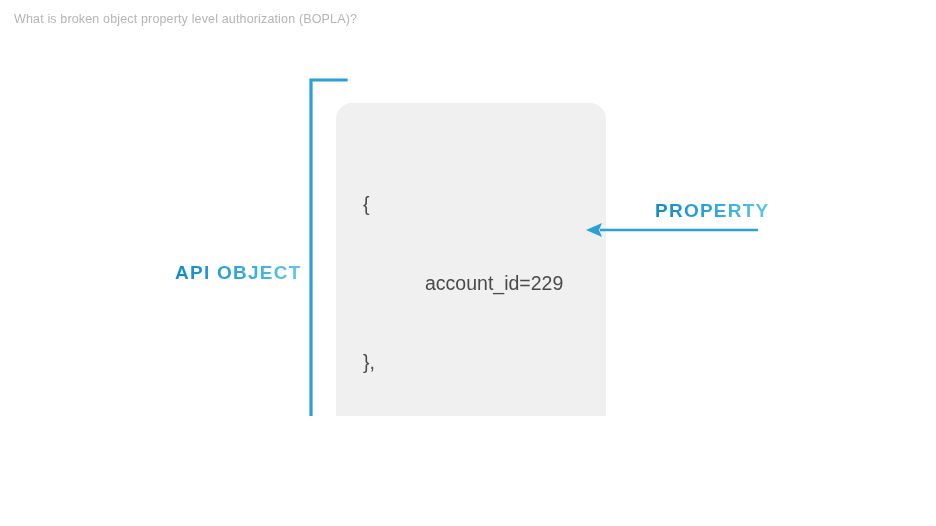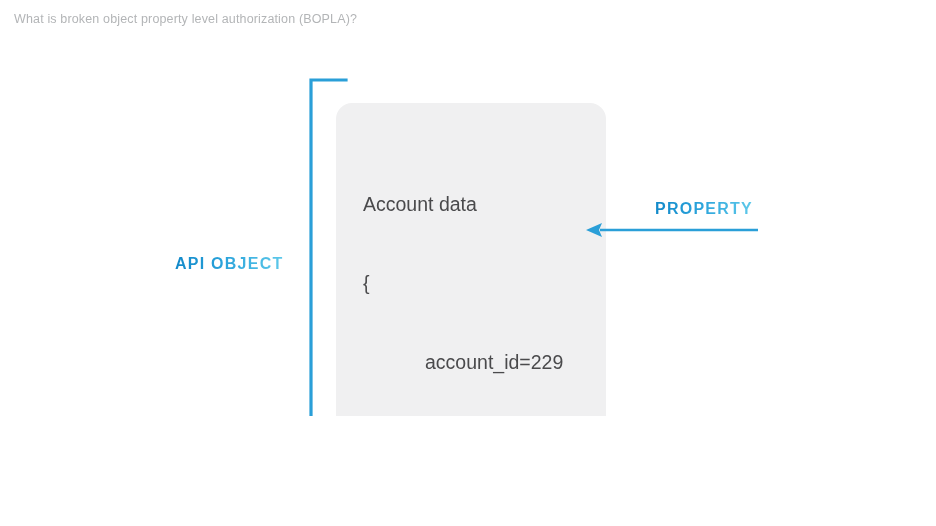--- a/index.html
+++ b/index.html
@@ -83,33 +83,33 @@
     width: 176px;
     height: 22px;
   }
   .arrow svg {
     display: block;
   }
 
   
   .blue-label {
     position: absolute;
-    font-size: 16px;
+    font-size: 19px;
     font-weight: 700;
     letter-spacing: 1.25px;
     white-space: nowrap;
     background: linear-gradient(90deg, #1289c9 0%, #2aa3db 45%, #5ec9ea 100%);
     -webkit-background-clip: text;
     background-clip: text;
     color: transparent;
     -webkit-text-fill-color: transparent;
   }
   .label-api-object {
     left: 175px;
-    top: 255px;
+    top: 262px;
   }
   .label-property {
     left: 655px;
     top: 200px;
   }
 
   
   .logo {
     position: absolute;
     left: 16px;
@@ -130,21 +130,20 @@
     <svg width="40" height="387" viewBox="0 0 40 387" xmlns="http://www.w3.org/2000/svg">
       <path d="M 38 2 L 3 2 L 3 385 L 38 385" fill="none" stroke="#2a9fd8" stroke-width="3.2" stroke-linecap="square" stroke-linejoin="miter"></path>
     </svg>
   </div>
 
   <div class="blue-label label-api-object">API OBJECT</div>
 
   <div class="object-card"></div>
 
   <div class="code-block">
-    <span class="code-line">Account data</span>
     <span class="code-line">{</span>
     <span class="code-line indented">account_id=229</span>
     <span class="code-line">},</span>
     
     
     
     
     
   </div>
 

